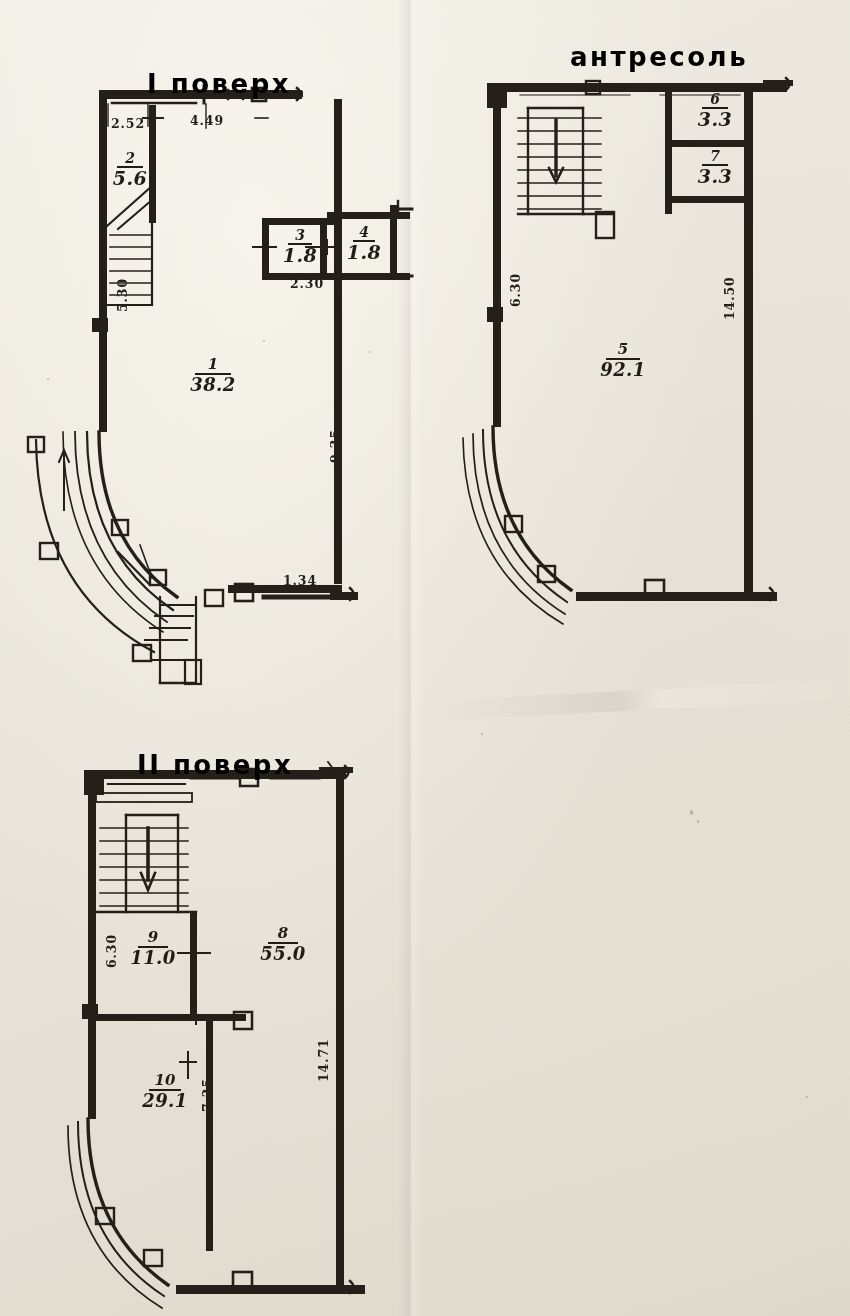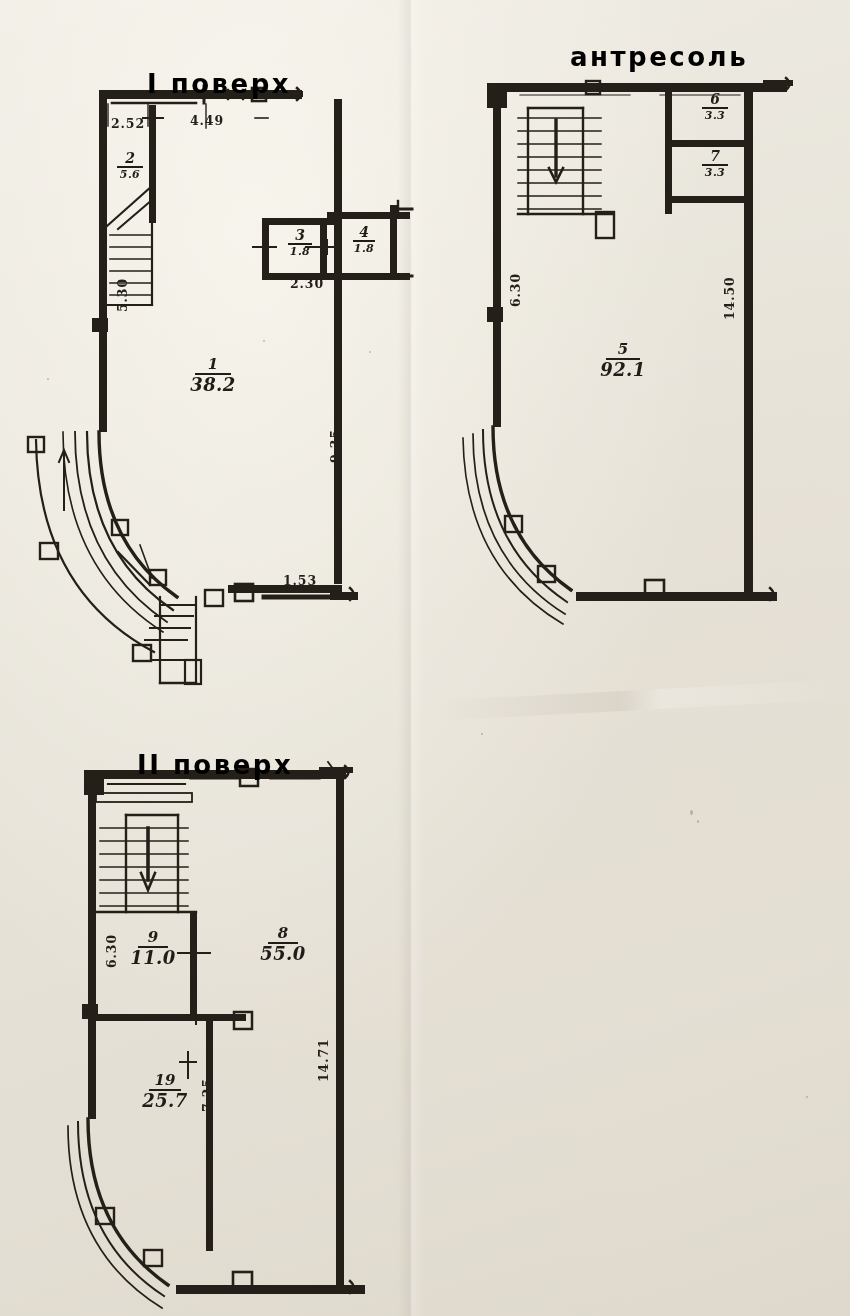--- a/index.html
+++ b/index.html
@@ -42,21 +42,21 @@
     text-align:center;
     color:#201d19;
     font-family:"DejaVu Serif", serif;
     font-style:italic;
     font-weight:700;
     white-space:nowrap;
     line-height:1.02;
   }
   .rlab .num{font-size:14px;display:block;}
   .rlab .bar{display:block;height:1.6px;background:#201d19;margin:1px auto 1px auto;}
-  .rlab .area{font-size:11px;display:block;letter-spacing:.4px;}
+  .rlab .area{font-size:19px;display:block;letter-spacing:.4px;}
   .rlab.big .num{font-size:15px;}
   .rlab.big .area{font-size:18px;}
 
   .dim{
     position:absolute;
     color:#241f1b;
     font-family:"DejaVu Serif", serif;
     font-weight:700;
     font-size:12.5px;
     letter-spacing:.9px;
@@ -320,21 +320,21 @@
 
 <div class="rlab" style="left:340px;top:225px;width:48px;">
   <span class="num">4</span>
   <span class="bar" style="width:22px;"></span>
   <span class="area">1.8</span>
 </div>
 
 <div class="dim" style="left:111px;top:116px;">2.52</div>
 <div class="dim" style="left:190px;top:113px;">4.49</div>
 <div class="dim" style="left:290px;top:276px;">2.30</div>
-<div class="dim" style="left:283px;top:573px;">1.53</div>
+<div class="dim" style="left:283px;top:573px;">1.34</div>
 <div class="dim v" style="left:115px;top:312px;transform:rotate(-90deg);">5.30</div>
 <div class="dim v" style="left:328px;top:463px;transform:rotate(-90deg);">9.35</div>
 
 <div class="rlab big" style="left:588px;top:342px;width:70px;">
   <span class="num">5</span>
   <span class="bar" style="width:34px;"></span>
   <span class="area">92.1</span>
 </div>
 
 <div class="rlab" style="left:690px;top:92px;width:50px;">
@@ -358,20 +358,20 @@
   <span class="area">55.0</span>
 </div>
 
 <div class="rlab big" style="left:123px;top:930px;width:60px;">
   <span class="num">9</span>
   <span class="bar" style="width:30px;"></span>
   <span class="area">11.0</span>
 </div>
 
 <div class="rlab big" style="left:133px;top:1073px;width:64px;">
-  <span class="num">19</span>
+  <span class="num">10</span>
   <span class="bar" style="width:32px;"></span>
-  <span class="area">25.7</span>
+  <span class="area">29.1</span>
 </div>
 
 <div class="dim v" style="left:104px;top:968px;transform:rotate(-90deg);">6.30</div>
 <div class="dim v" style="left:200px;top:1112px;transform:rotate(-90deg);">7.25</div>
 <div class="dim v" style="left:316px;top:1082px;transform:rotate(-90deg);">14.71</div>
 
 </body></html>

